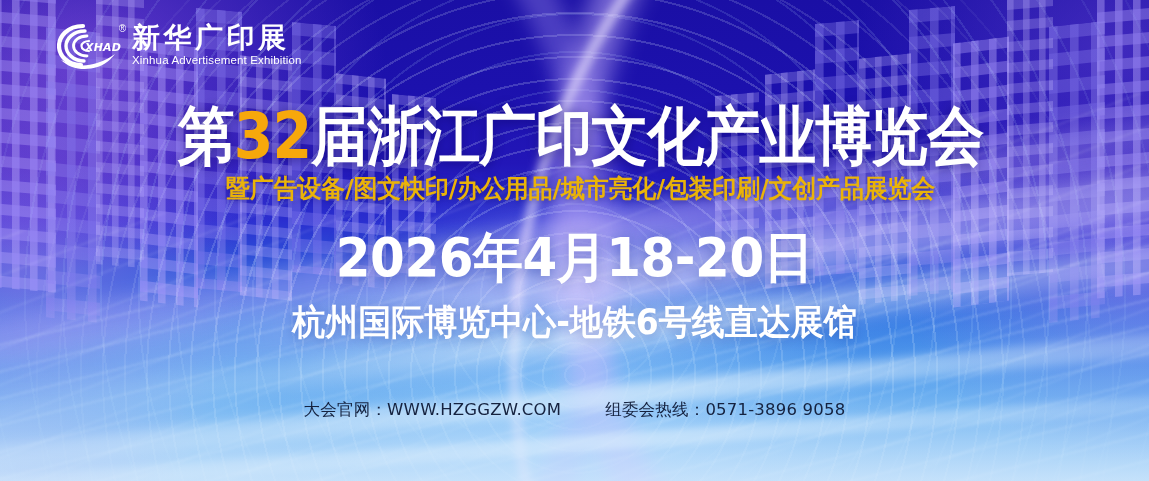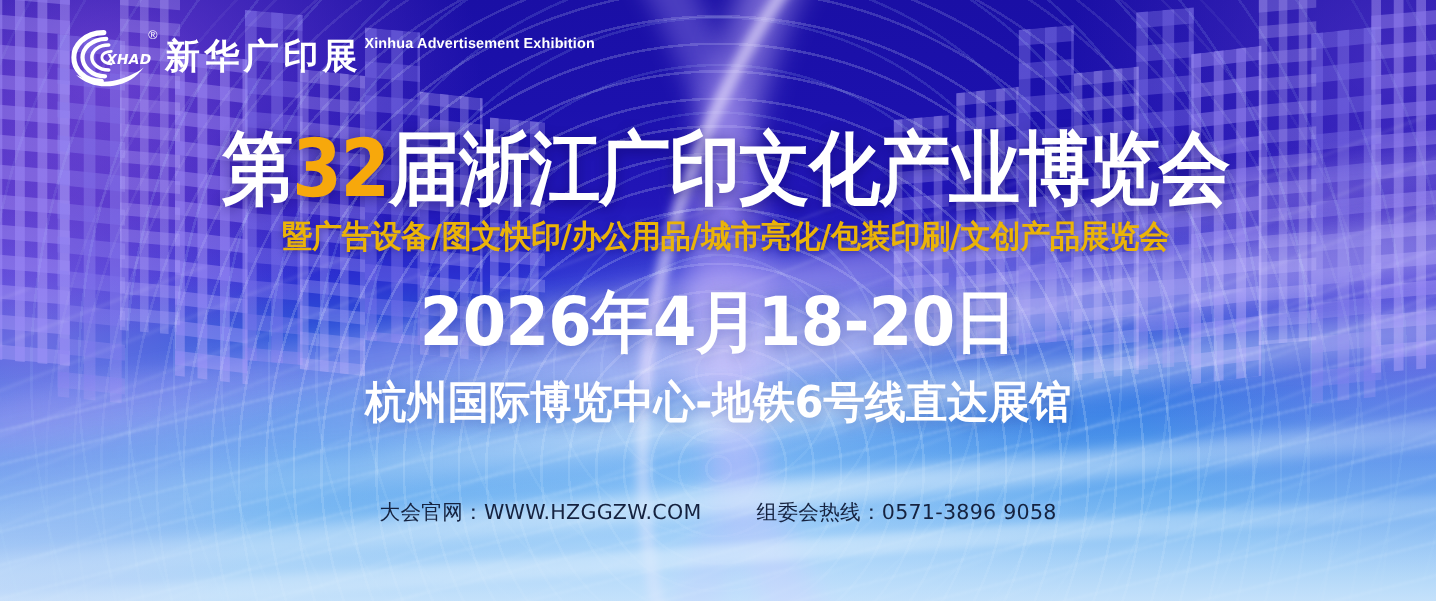--- a/index.html
+++ b/index.html
@@ -194,29 +194,29 @@
   .logo{
     position:absolute;left:57px;top:20px;
     display:flex;align-items:center;gap:9px;
   }
   .logo-mark{position:relative;width:66px;height:50px;flex:none;}
   .logo-mark svg{display:block;width:66px;height:50px;}
   .logo-reg{
     position:absolute;right:-3px;top:4px;
     color:#fff;font-size:10px;line-height:1;
   }
-  .logo-text{display:flex;flex-direction:row;gap:2px;}
+  .logo-text{display:flex;flex-direction:column;gap:2px;}
   .logo-cn{
     color:#fff;font-size:28px;font-weight:700;
     letter-spacing:3.5px;line-height:1.06;
     white-space:nowrap;
     font-family:"DejaVu Sans","Liberation Sans",sans-serif;
   }
   .logo-en{
-    color:#fff;font-size:11.5px;font-weight:700;
+    color:#fff;font-size:11.5px;font-weight:400;
     letter-spacing:.15px;line-height:1;white-space:nowrap;
   }
 
   
   .headline-wrap{
     position:absolute;left:0;right:0;top:104px;
     text-align:center;
     margin-left:12px;
   }
   .headline{

